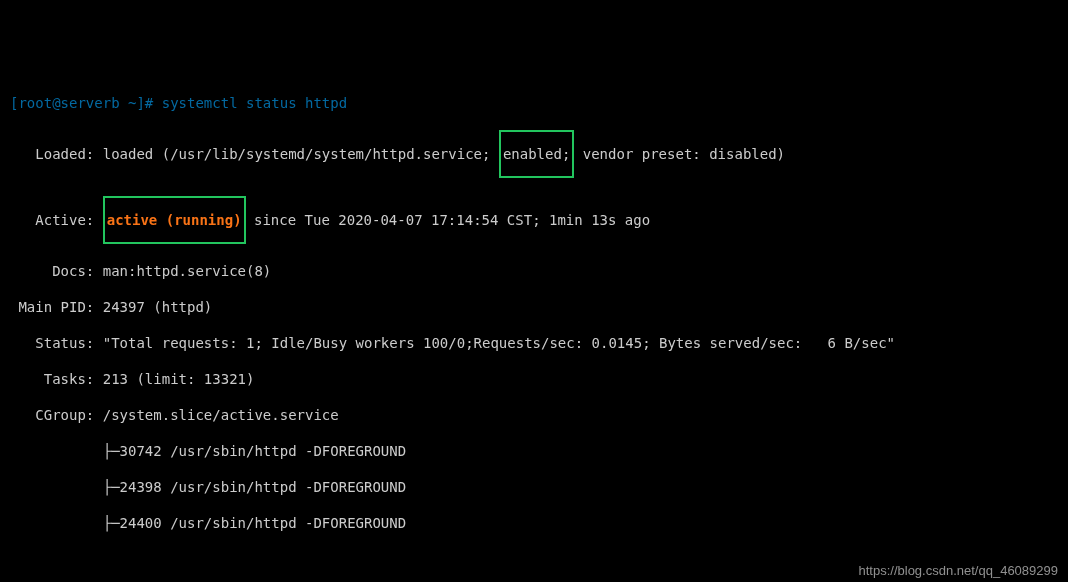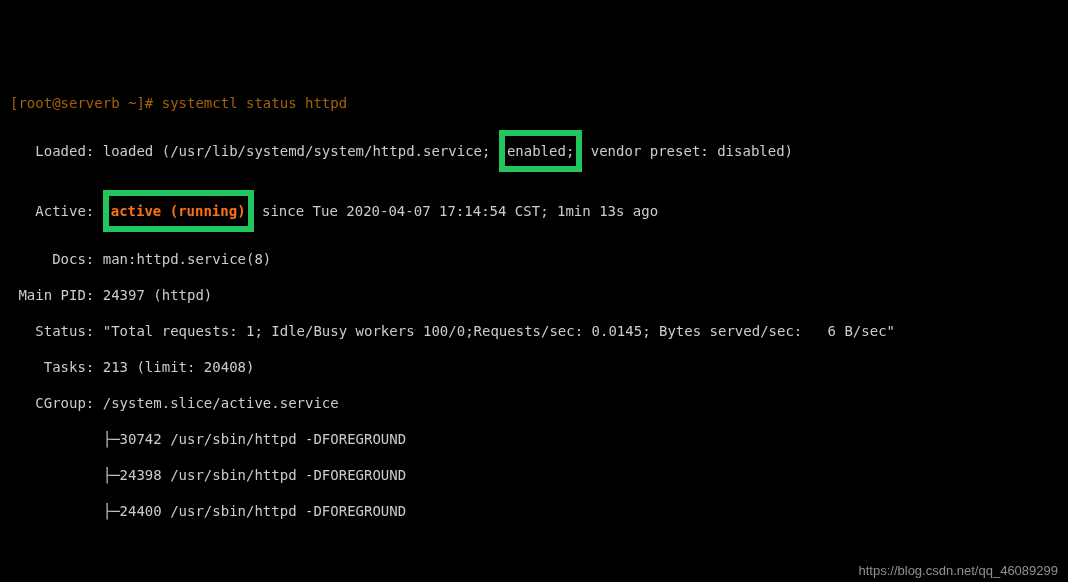--- a/index.html
+++ b/index.html
@@ -21,29 +21,29 @@
       position: relative;
     }
     .line {
       display: block;
     }
     .green {
       color: #f97316;
       font-weight: bold;
     }
     .white {
-      color: #a16207;
+      color: #0369a1;
     }
     .dot {
       color: #00cc00;
     }
     .redbox {
-      border: 6px solid #22c55e;
+      border: 2px solid #22c55e;
       display: inline-block;
-      padding: 8px 2px;
+      padding: 15px 2px;
       line-height: 14px;
     }
     .watermark {
       position: absolute;
       bottom: 2px;
       right: 10px;
       color: #aaaaaa;
       font-size: 13px;
       font-family: Arial, sans-serif;
       opacity: 0.85;
@@ -54,21 +54,21 @@
 
 
 
 <div>
 <span class="line"><span class="white">[root@serverb ~]# </span><span class="white">systemctl status httpd</span></span>
 <span class="line"><span>   Loaded: loaded (/usr/lib/systemd/system/httpd.service; </span><span class="redbox">enabled;</span><span> vendor preset: disabled)</span></span>
 <span class="line"><span>   Active: </span><span class="redbox"><span class="green">active (running)</span></span><span> since Tue 2020-04-07 17:14:54 CST; 1min 13s ago</span></span>
 <span class="line">     Docs: man:httpd.service(8)</span>
 <span class="line"> Main PID: 24397 (httpd)</span>
 <span class="line">   Status: "Total requests: 1; Idle/Busy workers 100/0;Requests/sec: 0.0145; Bytes served/sec:   6 B/sec"</span>
-<span class="line">    Tasks: 213 (limit: 20408)</span>
+<span class="line">    Tasks: 213 (limit: 13321)</span>
 <span class="line">   CGroup: /system.slice/active.service</span>
 <span class="line">           ├─30742 /usr/sbin/httpd -DFOREGROUND</span>
 <span class="line">           ├─24398 /usr/sbin/httpd -DFOREGROUND</span>
 <span class="line">           ├─24400 /usr/sbin/httpd -DFOREGROUND</span>
 
 
 
 
 
 

